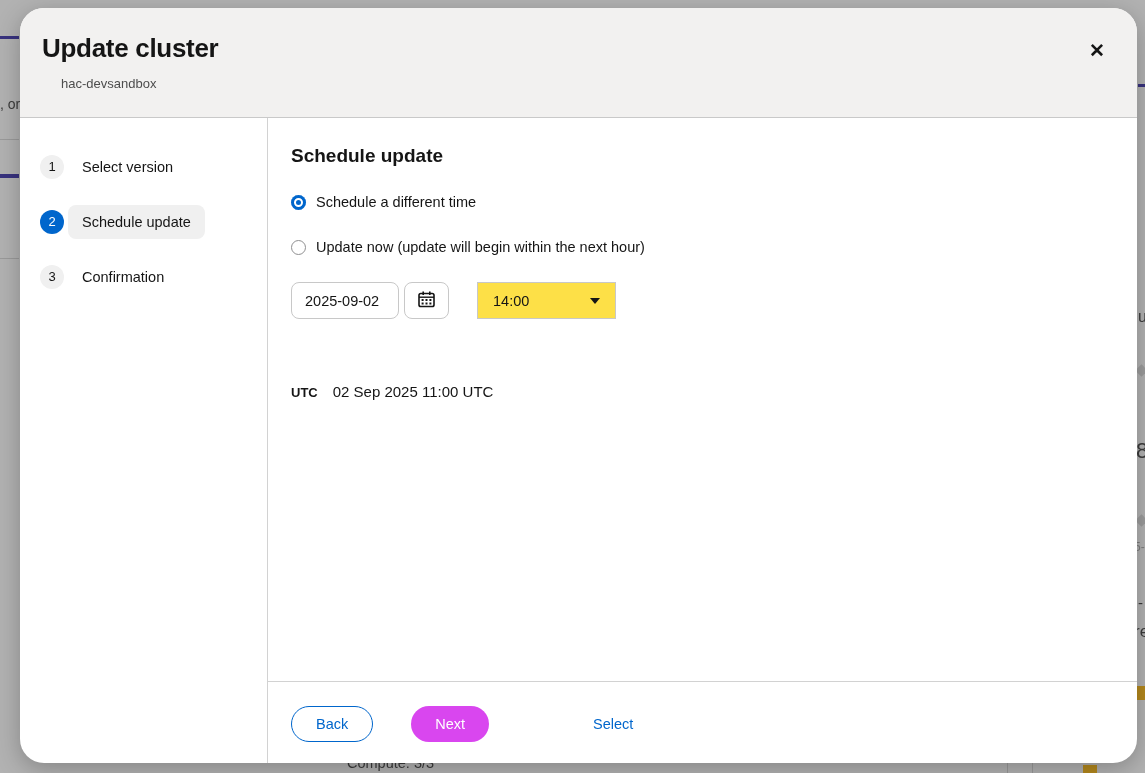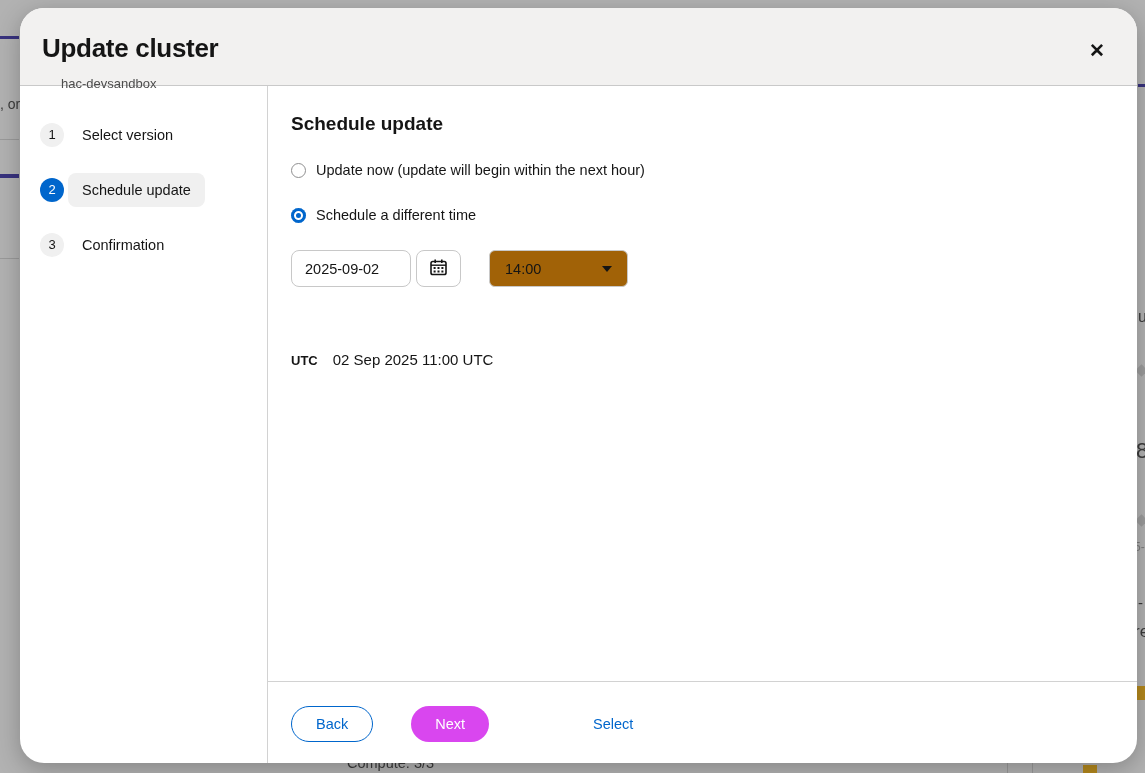--- a/index.html
+++ b/index.html
@@ -21,21 +21,21 @@
 
   
   .modal {
     position:absolute; left:20px; top:8px; width:1117px; height:755px;
     background:#fff; border-radius:24px; overflow:hidden;
     display:flex; flex-direction:column; z-index:10;
     box-shadow:0 6px 24px rgba(0,0,0,.25);
   }
   .modal-header {
     background:#f2f1f0; border-bottom:1px solid #c9c9c9;
-    height:78px; padding:25px 30px 0 22px; position:relative; flex:none;
+    height:110px; padding:25px 30px 0 22px; position:relative; flex:none;
   }
   .modal-title { font-size:26px; font-weight:700; letter-spacing:-.3px; }
   .modal-subtitle { margin-top:12px; font-size:13px; color:#4d4d4d;padding-left:19px; }
   .close-btn {
     position:absolute; right:26px; top:28px; width:28px; height:28px;
     background:none; border:none; cursor:pointer;
     font-size:19px; font-weight:700; color:#151515; line-height:1;
   }
 
   .modal-body { flex:1; display:flex; min-height:0; }
@@ -61,32 +61,32 @@
   .radio-row + .radio-row { margin-top:29px; }
   .radio-circle { width:15px; height:15px; border-radius:50%; border:1px solid #8f8f90; background:#fff; margin-right:10px; flex:none; }
   .radio-circle.checked {
     border:none; background:#0066cc;
     box-shadow: inset 0 0 0 3px #0066cc, inset 0 0 0 5px #fff;
   }
   .radio-label { font-size:14.5px; }
 
   .controls-row { display:flex; align-items:center; margin-top:27px; }
   .date-input {
-    width:120px; height:37px; border:1px solid #c8c8c8; border-radius:8px;
+    width:108px; height:37px; border:1px solid #c8c8c8; border-radius:8px;
     padding:0 13px; font-size:14.5px; color:#151515; outline:none;
     font-family:"Liberation Sans", sans-serif;
   }
   .cal-btn {
     width:45px; height:37px; margin-left:5px; background:#fff; cursor:pointer;
     border:1px solid #c8c8c8; border-radius:8px;
     display:flex; align-items:center; justify-content:center;
   }
   .time-select {
     margin-left:28px; width:139px; height:37px; cursor:pointer;
-    border:1px solid #c8c8c8; border-radius:6px; background:#a16207;
+    border:1px solid #c8c8c8; border-radius:0; background:#fde047;
     display:flex; align-items:center; justify-content:space-between;
     padding:4px 15px; font-size:14.5px;
   }
   .caret-down {
     width:0; height:0;
     border-left:5px solid transparent; border-right:5px solid transparent;
     border-top:6px solid #151515;
   }
 
   .utc-row { margin-top:64px; display:flex; align-items:flex-end; }
@@ -155,27 +155,27 @@
         <span class="step-label">Confirmation</span>
       </div>
     </nav>
 
     <div class="content-pane">
 
       <div class="content-main">
         <h2 class="content-heading">Schedule update</h2>
 
         <div class="radio-row">
+          <span class="radio-circle checked"></span>
+          <span class="radio-label">Schedule a different time</span>
+        </div>
+
+        <div class="radio-row">
           <span class="radio-circle"></span>
           <span class="radio-label">Update now (update will begin within the next hour)</span>
-        </div>
-
-        <div class="radio-row">
-          <span class="radio-circle checked"></span>
-          <span class="radio-label">Schedule a different time</span>
         </div>
 
         <div class="controls-row">
           <input class="date-input" type="text" value="2025-09-02" style="">
           <button class="cal-btn">
             <span>
               <svg width="19" height="19" viewBox="0 0 19 19">
                 <rect x="2" y="3.5" width="15" height="13" rx="1.8" fill="none" stroke="#151515" stroke-width="1.6"></rect>
                 <line x1="6.2" y1="1.6" x2="6.2" y2="5" stroke="#151515" stroke-width="1.6"></line>
                 <line x1="12.8" y1="1.6" x2="12.8" y2="5" stroke="#151515" stroke-width="1.6"></line>

